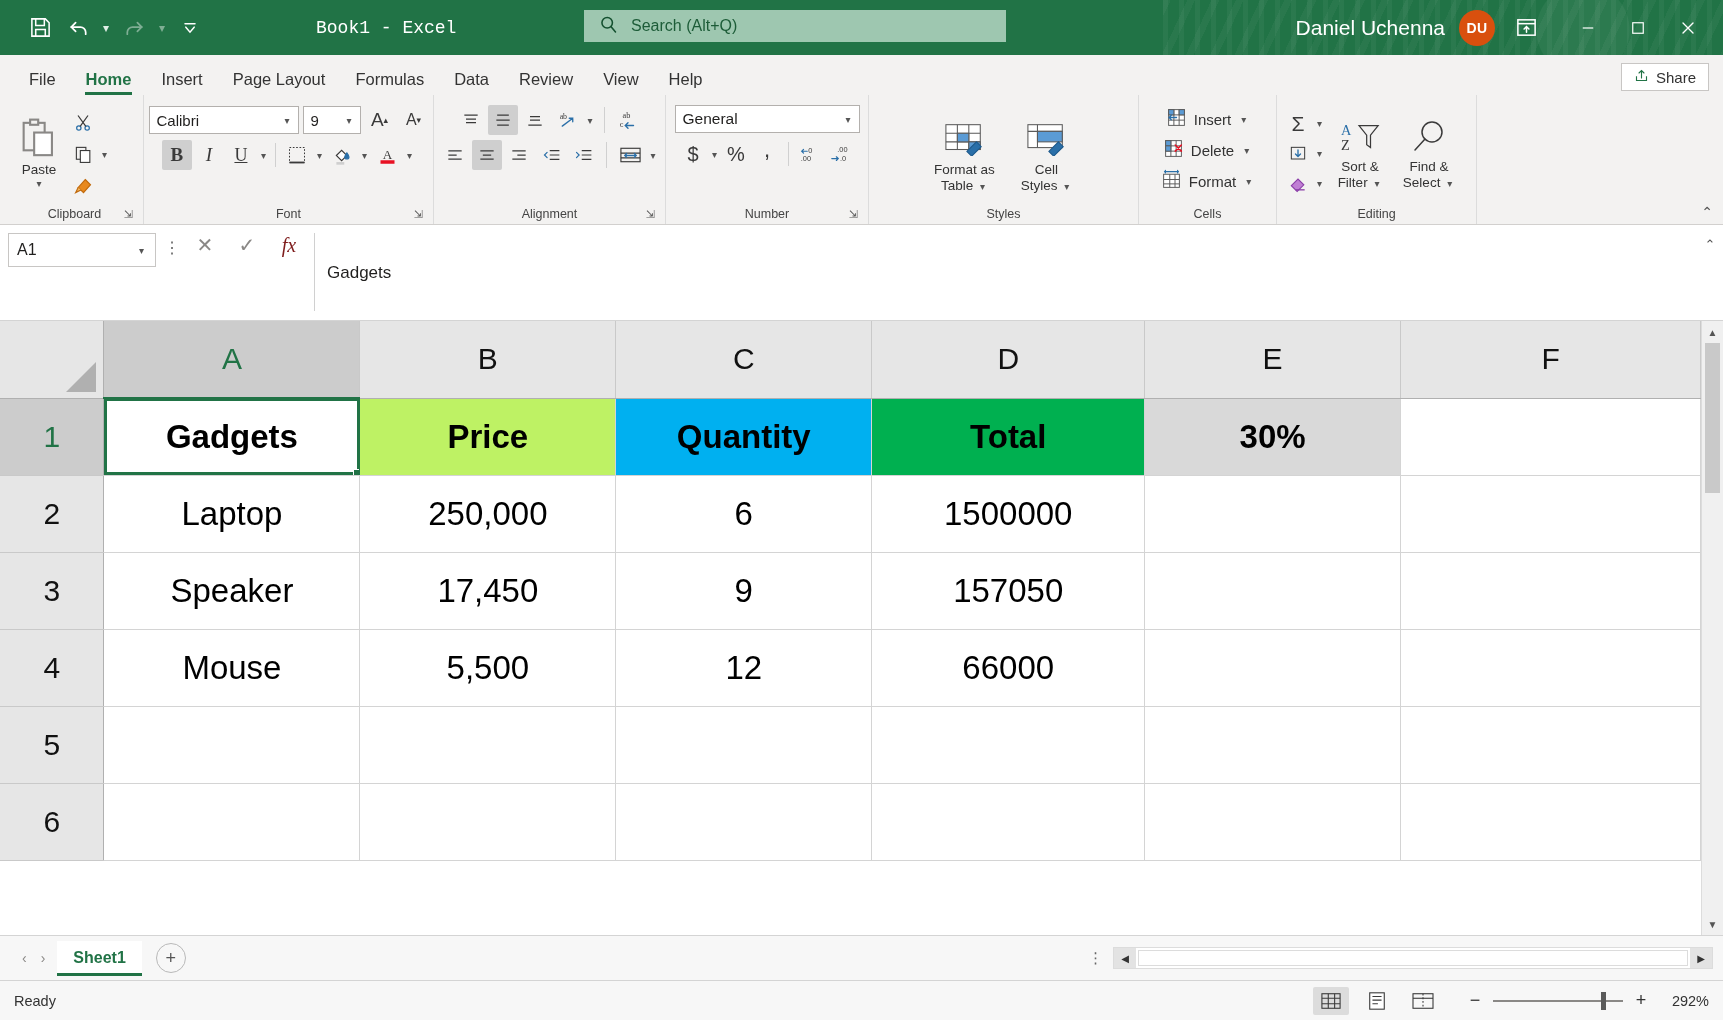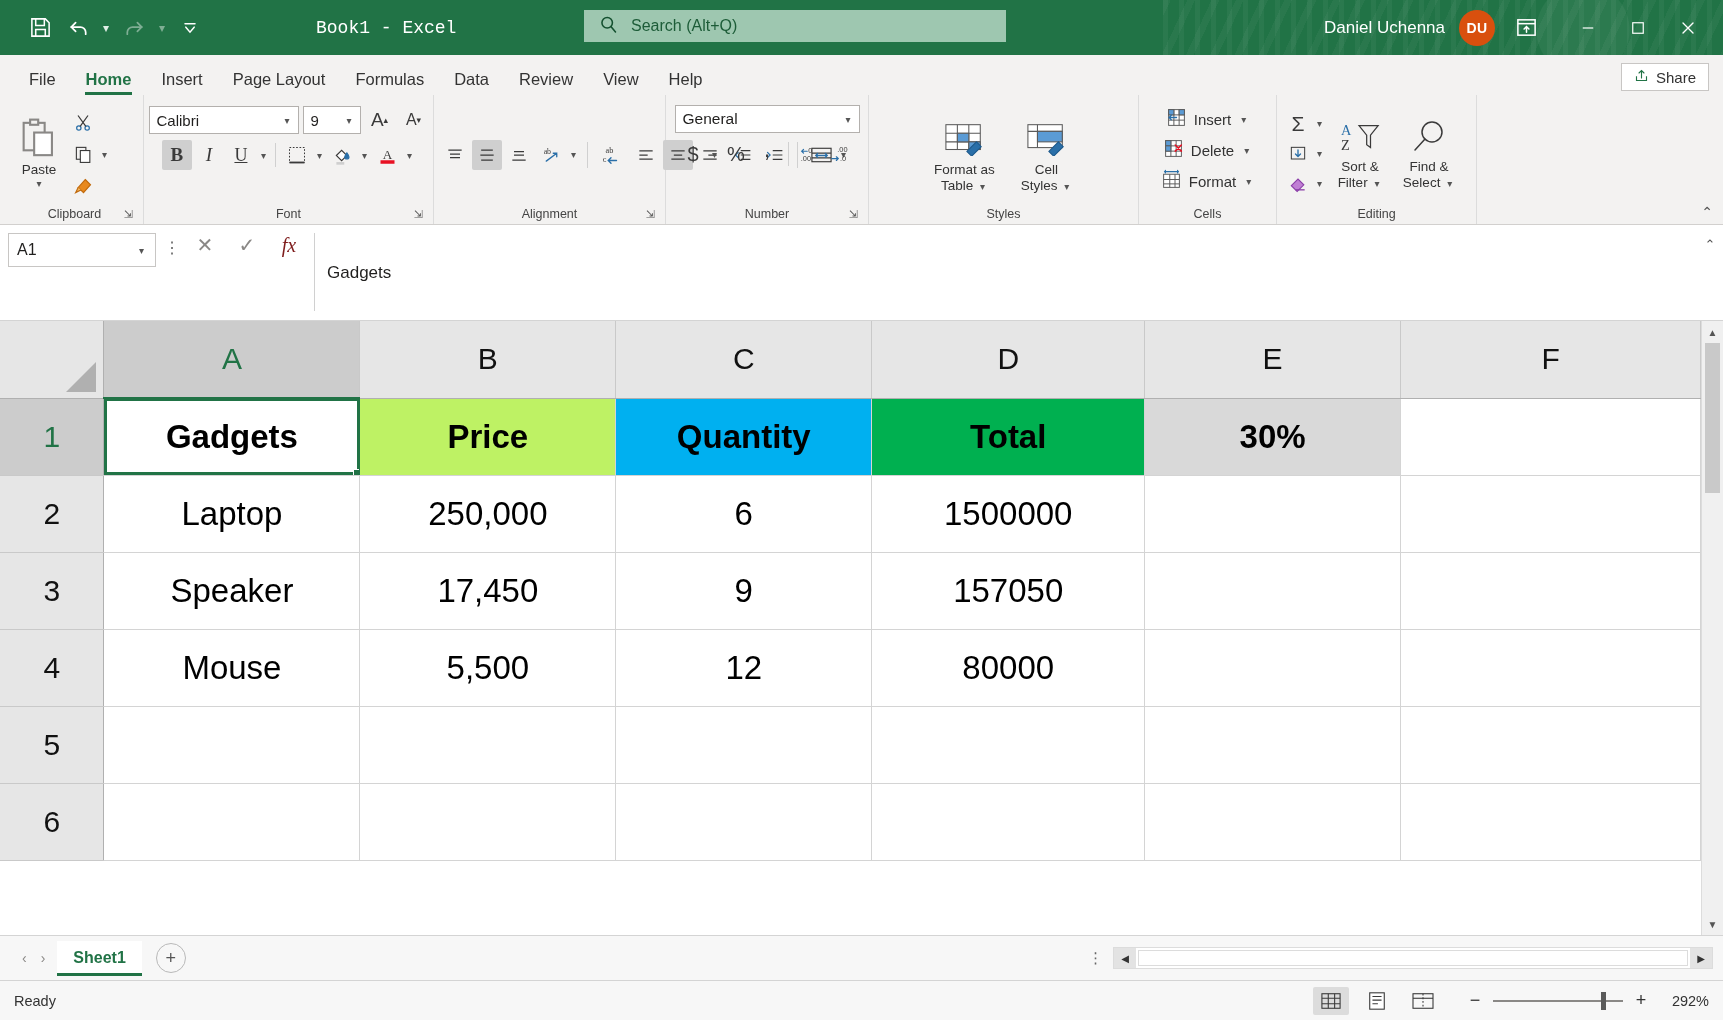--- a/index.html
+++ b/index.html
@@ -44,21 +44,21 @@
   }
   .searchbox input {
     border: 0; background: transparent; outline: none; font-size: 16px;
     color: #14502f; font-family: "Liberation Sans", sans-serif; width: 340px;
   }
   .searchbox input::placeholder { color: #1d5c38; opacity: 1; }
   .tb-right {
     margin-left: auto; display: flex; align-items: center; gap: 4px;
     padding-right: 12px; z-index: 2;
   }
-  .acct-name { color: #fff; font-size: 17px; margin-right: 10px; white-space: nowrap; }
+  .acct-name { color: #fff; font-size: 21px; margin-right: 10px; white-space: nowrap; }
   .avatar {
     width: 36px; height: 36px; border-radius: 50%; background: #d9500e; color: #fff;
     display: flex; align-items: center; justify-content: center;
     font-size: 14px; font-weight: bold; letter-spacing: .5px; cursor: pointer;
   }
   .win-btn {
     width: 46px; height: 40px; display: flex; align-items: center; justify-content: center;
     color: #fff; cursor: pointer;
   }
   .win-btn.ribdisp { width: 54px; margin-right: 8px; }
@@ -438,21 +438,21 @@
         <span class="caret">▾</span>
       </div>
     </div>
     <div class="rgroup-label">
       <span>Font</span>
       <span class="dlg-launcher">⇲</span>
     </div>
   </div>
 
   <div class="rgroup" style="width:232px">
-    <div class="rgroup-body" style="flex-direction:row;gap:5px;padding-top:6px">
+    <div class="rgroup-body" style="flex-direction:column;gap:5px;padding-top:6px">
       <div class="row" style="gap:2px">
         <div class="smallbtn">
           <svg width="20" height="18" viewBox="0 0 24 20" stroke="#3a3a3a" stroke-width="1.5">
               <path d="M4 4h16M6 9h12M6 13h12"></path>
             </svg>
         </div>
         <div class="smallbtn on">
           <svg width="20" height="18" viewBox="0 0 24 20" stroke="#3a3a3a" stroke-width="1.5">
               <path d="M5 4h14M4 10h16M5 16h14"></path>
             </svg>
@@ -757,21 +757,21 @@
         <td class="cell">157050</td>
         <td class="cell"></td>
         <td class="cell"></td>
       </tr>
 
       <tr>
         <th class="rowhead">4</th>
         <td class="cell">Mouse</td>
         <td class="cell">5,500</td>
         <td class="cell">12</td>
-        <td class="cell">80000</td>
+        <td class="cell">66000</td>
         <td class="cell"></td>
         <td class="cell"></td>
       </tr>
 
       <tr>
         <th class="rowhead">5</th>
         <td class="cell"></td>
         <td class="cell"></td>
         <td class="cell"></td>
         <td class="cell"></td>

